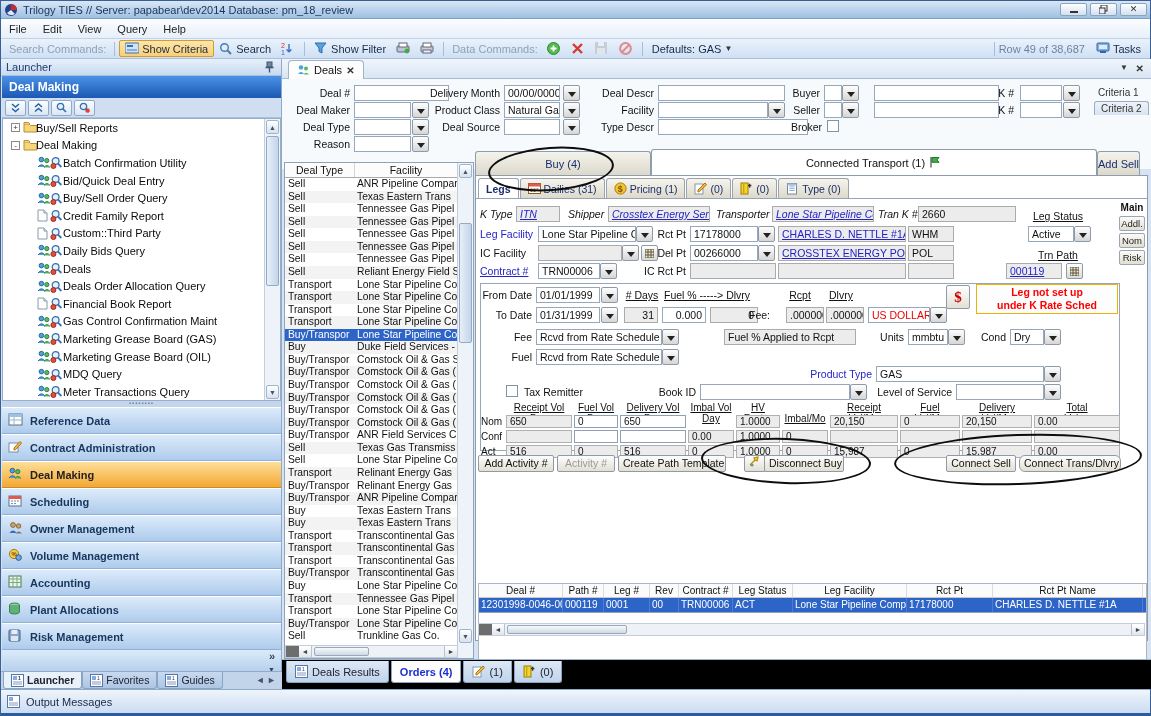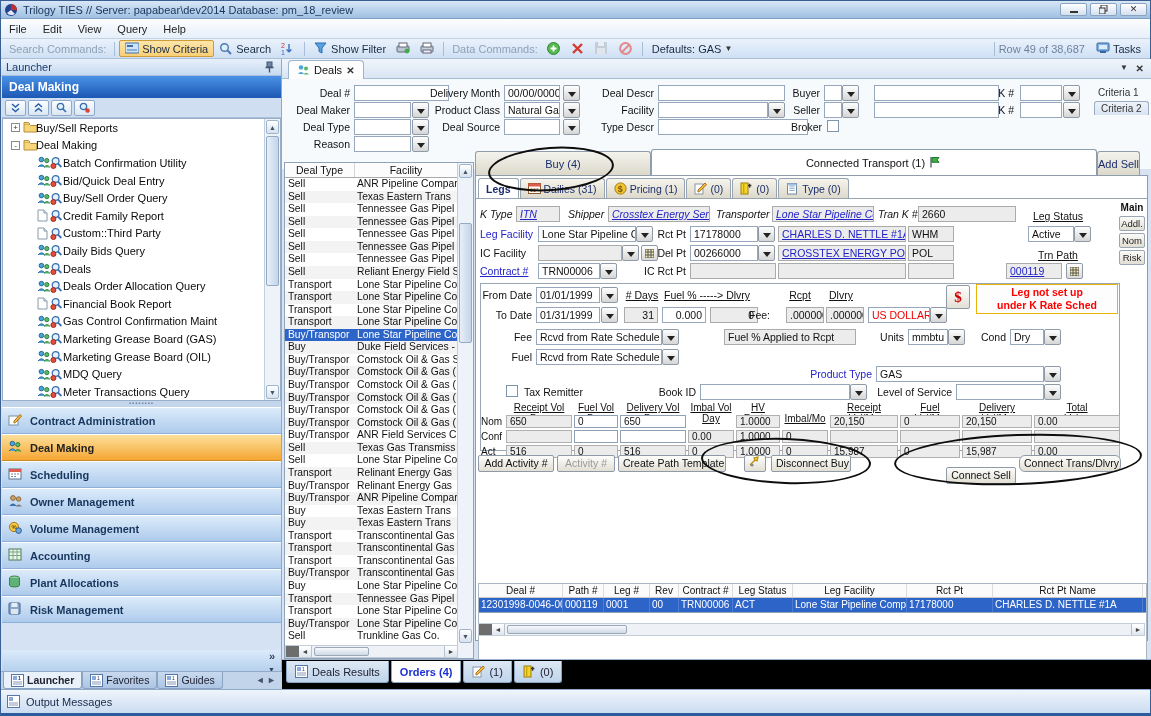--- a/index.html
+++ b/index.html
@@ -485,20 +485,28 @@
           <span>Meter Transactions Query</span>
         </div>
         <div class="vscroll">
         <span class="sc-btn" style="top:1px;">▲</span>
         <span class="sc-thumb" style="top:17px;height:150px;"></span>
         <span class="sc-btn" style="bottom:1px;">▼</span>
       </div>
     </div>
     <div class="splitter">▪▪▪▪▪▪▪▪</div>
     <div class="cats" id="categories">
+        <div class="cat">
+          <span class="cat-icon"><svg width="15" height="13" viewBox="0 0 15 13">
+              <rect x="1" y="1" width="13" height="11" fill="#fff" stroke="#55708f"></rect>
+              <rect x="1" y="1" width="13" height="3" fill="#9fc0e2"></rect>
+              <path d="M1 7h13 M6 4v8" stroke="#9fb4cd"></path>
+            </svg></span>
+          <span>Reference Data</span>
+        </div>
         <div class="cat">
           <span class="cat-icon"><svg width="14" height="13" viewBox="0 0 14 13">
               <rect x="1" y="3" width="9" height="9" fill="#fff" stroke="#7b8ea3"></rect>
               <path d="M6 8 L12 1.5 l1.6 1.6 L7.6 9.6 6 10 Z" fill="#f6b73c" stroke="#a8731c"></path>
             </svg></span>
           <span>Contract Administration</span>
         </div>
         <div class="cat active">
           <span class="cat-icon"><svg width="14" height="12" viewBox="0 0 14 12">
               <circle cx="4.4" cy="3.6" r="2.3" fill="#4aa3d8" stroke="#2a6a96"></circle>
@@ -1054,22 +1062,22 @@
               </div>
             </div>
 
           <span class="pbtn" style="left:2px;top:256px;width:76px;">Add Activity #</span>
           <span class="pbtn dis" style="left:81px;top:256px;width:58px;">Activity #</span>
           <span class="pbtn" style="left:142px;top:256px;width:108px;">Create Path Template</span>
           <span class="pbtn" style="left:268px;top:256px;width:22px;"><svg width="12" height="11" viewBox="0 0 12 11">
                 <path d="M1 9 L6 4 M6 4 l-1-2 4-1 -1 4 -2-1" stroke="#b98c00" fill="#ffd94d" stroke-width="1.2"></path>
                 <circle cx="3" cy="9" r="1.6" fill="#888"></circle>
               </svg></span>
-          <span class="pbtn" style="left:295px;top:256px;width:80px;">Disconnect Buy</span>
-          <span class="pbtn" style="left:470px;top: 268px;width:70px;">Connect Sell</span>
+          <span class="pbtn" style="left:288px;top:256px;width:80px;">Disconnect Buy</span>
+          <span class="pbtn" style="left:470px;top: 256px;width:70px;">Connect Sell</span>
           <span class="pbtn" style="left:543px;top:256px;width:102px;border-radius:6px;">Connect Trans/Dlvry</span>
 
           <div class="orders">
             <div class="og-head" id="orders-head">
                 <div style="width: 84px;">Deal #</div>
                 <div style="width: 41px;">Path #</div>
                 <div style="width: 46px;">Leg #</div>
                 <div style="width: 29px;">Rev</div>
                 <div style="width: 54px;">Contract #</div>
                 <div style="width: 60px;">Leg Status</div>

